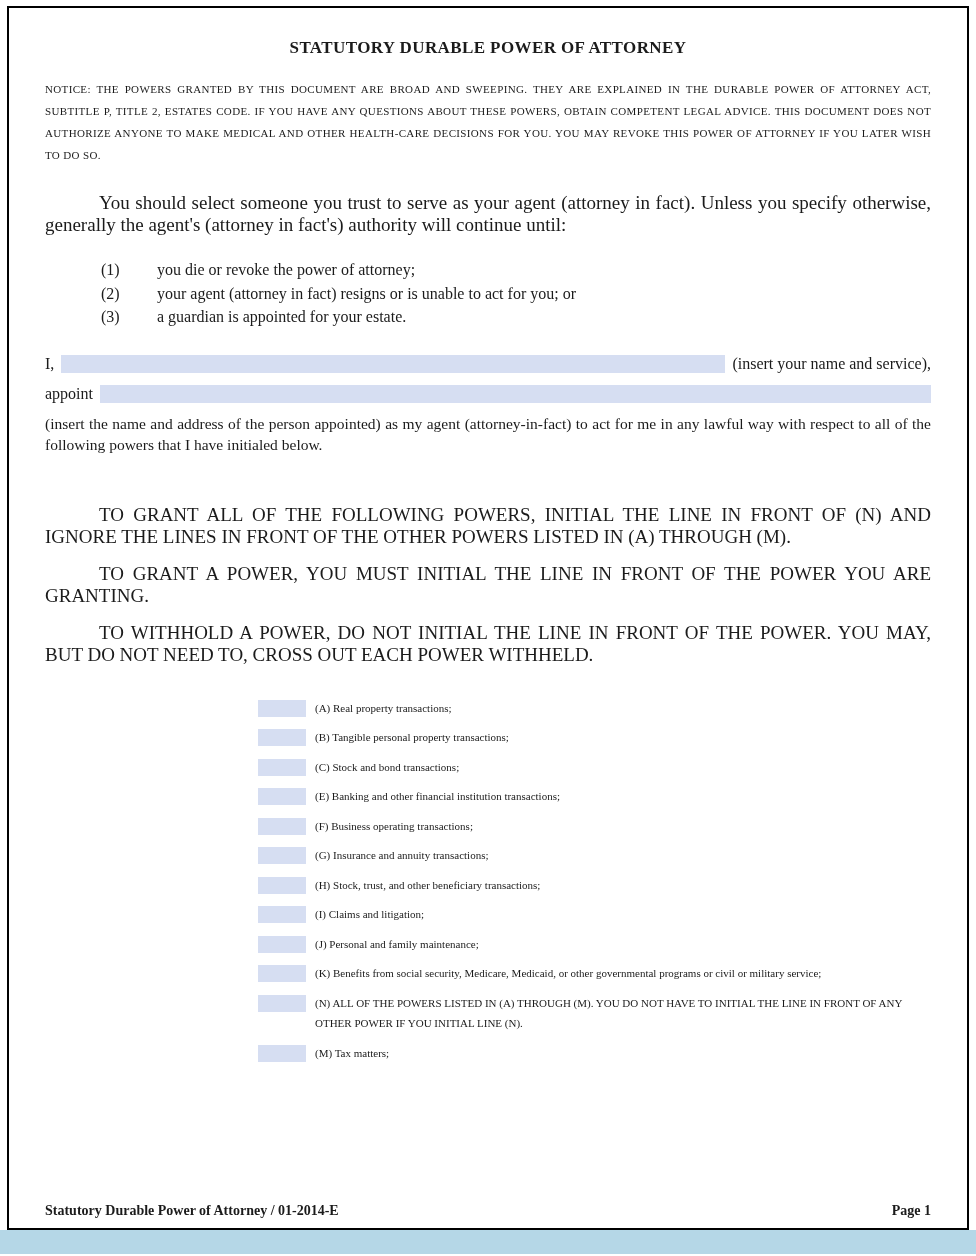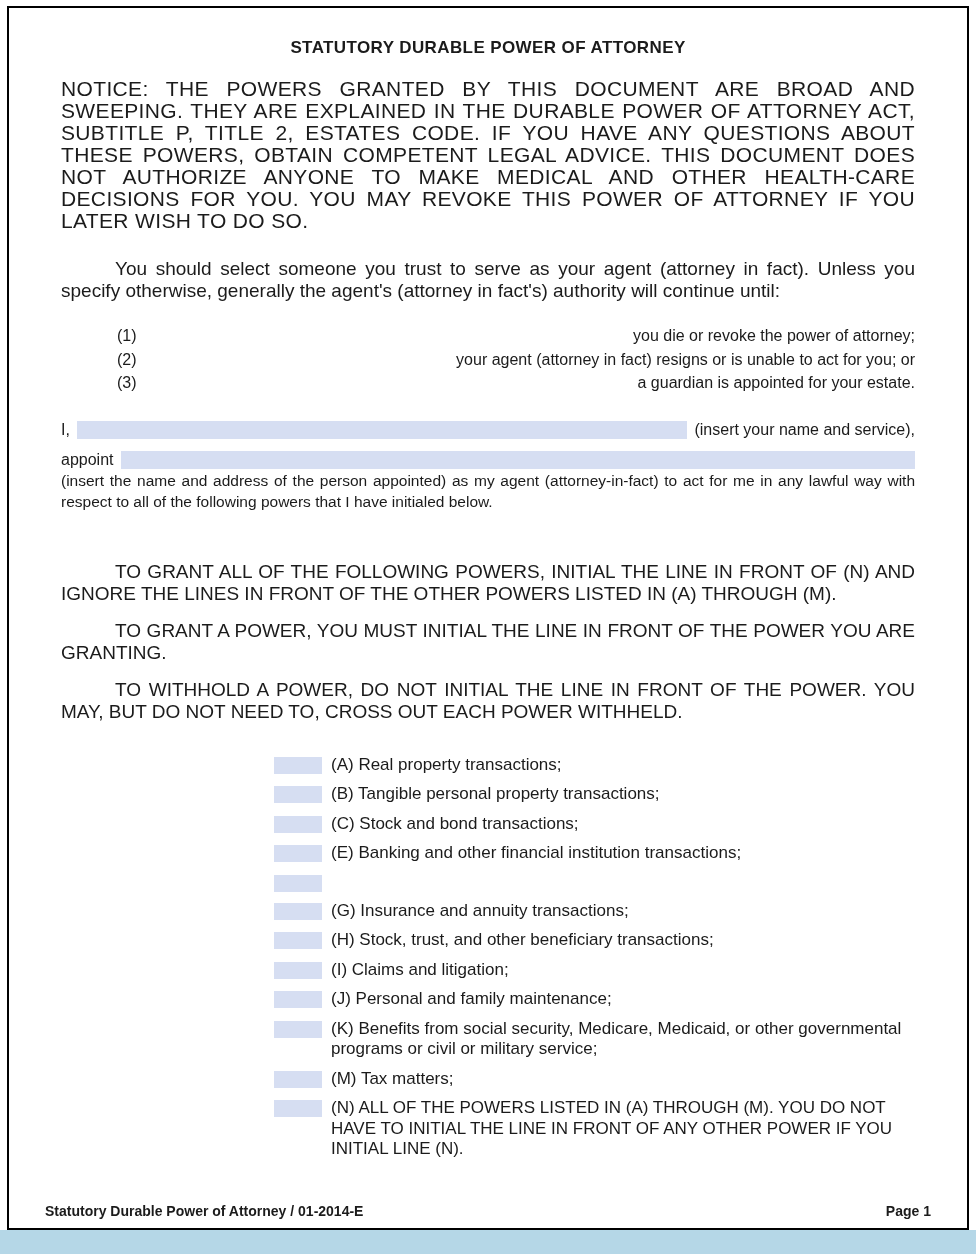--- a/index.html
+++ b/index.html
@@ -10,55 +10,56 @@
     -webkit-font-smoothing: antialiased;
   }
   .page {
     box-sizing: border-box;
     width: 962px;
     height: 1224px;
     margin: 6px 7px 0;
     border: 2px solid #000000;
     background: #ffffff;
     position: relative;
-    padding: 26px 52px 0;
+    padding: 26px 36px 0;
+    font-family: Liberation Serif, serif;
   }
   .doc-title {
     text-align: center;
     font-weight: bold;
     font-size: 17px;
     letter-spacing: 0.4px;
     margin: 4px 0 20px;
   }
   .notice {
-    font-size: 21px;
+    font-size: 11px;
     line-height: 22px;
     letter-spacing: 0.35px;
     text-align: justify;
     margin-bottom: 26px;
   }
   .para {
     font-size: 19px;
     line-height: 22px;
     text-align: justify;
   }
   .indent { text-indent: 54px; }
   .cond-list { margin: 22px 0 24px; }
   .cond-row { display: flex; font-size: 16px; line-height: 23.5px; }
   .cond-num { flex: none; width: 56px; margin-left: 56px; }
-  .cond-text { flex: 1; text-align: right; }
+  .cond-text { flex: 1; }
   .field { background: #d6def2; height: 18px; }
   .inline-row {
     display: flex;
     align-items: flex-end;
     font-size: 16px;
     line-height: 21px;
   }
   .name-row { margin: 12px 0 9px; }
-  .appoint-row { margin: 0 0 0; }
+  .appoint-row { margin: 0 0 9px; }
   .row-prefix { flex: none; margin-right: 7px; }
   .row-suffix { flex: none; white-space: nowrap; margin-left: 7px; }
   .grow-field { flex: 1; margin-bottom: 1px; }
   .note {
     font-size: 15.5px;
     line-height: 21.5px;
     text-align: justify;
     margin-bottom: 48px;
   }
   .instr { margin-bottom: 15px; }
@@ -68,21 +69,21 @@
   .initial-field {
     flex: none;
     width: 48px;
     height: 17px;
     margin-left: 213px;
     margin-top: 2px;
     background: #d6def2;
   }
   .power-label {
     margin-left: 9px;
-    font-size: 17px;
+    font-size: 11px;
     line-height: 20.5px;
     max-width: 600px;
   }
   .footer {
     position: absolute;
     left: 36px;
     right: 36px;
     bottom: 9px;
     display: flex;
     justify-content: space-between;
@@ -150,20 +151,21 @@
     <div class="power-row">
       <span class="initial-field"></span>
       <span class="power-label">(C) Stock and bond transactions;</span>
     </div>
     <div class="power-row">
       <span class="initial-field"></span>
       <span class="power-label">(E) Banking and other financial institution transactions;</span>
     </div>
     <div class="power-row">
       <span class="initial-field"></span>
+      <span class="power-label">(F) Business operating transactions;</span>
     </div>
     <div class="power-row">
       <span class="initial-field"></span>
       <span class="power-label">(G) Insurance and annuity transactions;</span>
     </div>
     <div class="power-row">
       <span class="initial-field"></span>
       <span class="power-label">(H) Stock, trust, and other beneficiary transactions;</span>
     </div>
     <div class="power-row">
@@ -173,25 +175,25 @@
     <div class="power-row">
       <span class="initial-field"></span>
       <span class="power-label">(J) Personal and family maintenance;</span>
     </div>
     <div class="power-row">
       <span class="initial-field"></span>
       <span class="power-label">(K) Benefits from social security, Medicare, Medicaid, or other governmental programs or civil or military service;</span>
     </div>
     <div class="power-row">
       <span class="initial-field"></span>
+      <span class="power-label">(N) ALL OF THE POWERS LISTED IN (A) THROUGH (M). YOU DO NOT HAVE TO INITIAL THE LINE IN FRONT OF ANY OTHER POWER IF YOU INITIAL LINE (N).</span>
+    </div>
+    <div class="power-row">
+      <span class="initial-field"></span>
       <span class="power-label">(M) Tax matters;</span>
-    </div>
-    <div class="power-row">
-      <span class="initial-field"></span>
-      <span class="power-label">(N) ALL OF THE POWERS LISTED IN (A) THROUGH (M). YOU DO NOT HAVE TO INITIAL THE LINE IN FRONT OF ANY OTHER POWER IF YOU INITIAL LINE (N).</span>
     </div>
   </div>
 
   <div class="footer">
     <span>Statutory Durable Power of Attorney / 01-2014-E</span>
     <span>Page 1</span>
   </div>
 
 </div>
 

